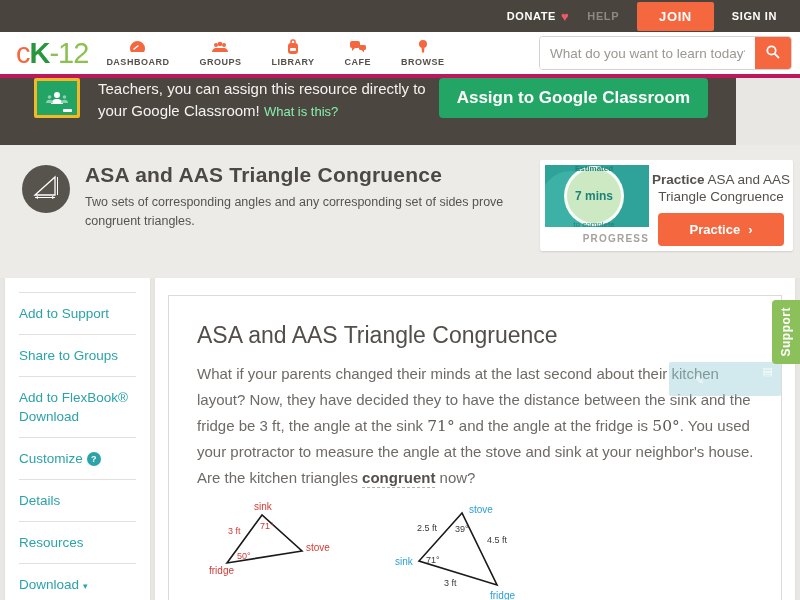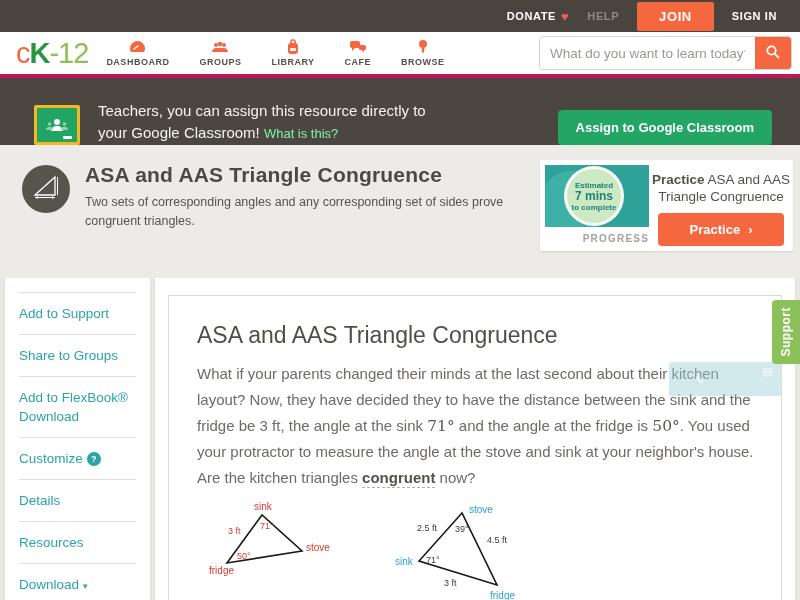--- a/index.html
+++ b/index.html
@@ -28,50 +28,50 @@
   .nav-item .nav-label { font-size:9px; font-weight:bold; letter-spacing:.5px; color:#54504b; }
   .search-wrap { margin-left:auto; display:flex; width:253px; height:34px;
     border:1px solid #d5d2cf; border-radius:4px; overflow:hidden; background:#fff; }
   .search-input { flex:1; border:none; outline:none; font-size:13.5px; color:#6b6763; padding:0 10px;
     font-family:"Liberation Sans", sans-serif; }
   .search-input::placeholder { color:#9b9792; }
   .search-btn { width:36px; background:#f4673f; border:none; cursor:pointer;
     display:flex; align-items:center; justify-content:center; }
 
   
-  .banner { position:absolute; top:78px; left:0; width:800px; height:67px; background:#4b4640;
-    display:flex; align-items:flex-end; padding:0 20px 0 34px; }
+  .banner { position:absolute; top:78px; left:0; width:736px; height:67px; background:#4b4640;
+    display:flex; align-items:flex-start; padding:0 20px 0 34px; }
   .gc-icon { width:46px; height:40px; background:#f2b924; border-radius:2px; padding:3px; margin-right:18px; }
   .gc-icon-inner { width:100%; height:100%; background:#21a464; display:flex; align-items:center; justify-content:center; position:relative; }
   .gc-bar { position:absolute; bottom:3px; right:5px; width:9px; height:3px; background:#fff; border-radius:1px; }
   .banner-text { color:#f4f3f1; font-size:15px; line-height:22px; }
   .banner-link { color:#86efac; font-size:13px; text-decoration:none; cursor:pointer; }
   .gc-btn { margin-left:auto; margin-right:8px; background:#23a566; color:#fff; border:none; border-radius:4px;
-    font-size:13px; font-weight:bold; padding:10px 18px; cursor:pointer; font-family:"Liberation Sans", sans-serif; }
+    font-size:17px; font-weight:bold; padding:10px 18px; cursor:pointer; font-family:"Liberation Sans", sans-serif; }
 
   
   .title-strip { position:absolute; top:145px; left:0; width:800px; height:133px; background:#edebe8; }
   .concept-avatar { position:absolute; top:20px; left:22px; width:48px; height:48px; border-radius:50%;
     background:#57534d; display:flex; align-items:center; justify-content:center; }
   .title-block { position:absolute; top:18px; left:85px; width:440px; }
   .lesson-title { font-size:21px; font-weight:bold; color:#4c4843; letter-spacing:.2px; }
   .lesson-desc { margin-top:6px; font-size:12.5px; line-height:19px; color:#57534e; width:420px; }
 
   
   .practice-card { position:absolute; top:15px; right:7px; width:253px; height:91px; background:#fff;
     border-radius:2px; box-shadow:0 1px 2px rgba(0,0,0,.12); padding:5px; display:flex; }
   .pc-left { width:104px; }
   .pc-img { width:104px; height:62px; background:#2fa39a; position:relative; overflow:hidden; }
   .pc-head { position:absolute; left:-6px; top:6px; width:62px; height:70px; background:#3db1a6; border-radius:50% 46% 40% 40%; }
   .pc-circle { position:absolute; left:19px; top:1px; width:60px; height:60px; border-radius:50%;
     background:#cde9c4; border:3px solid rgba(255,255,255,.85);
-    display:flex; flex-direction:column; align-items:center; justify-content:center; color:#1c8378; }
+    display:flex; flex-direction:column; align-items:center; justify-content:center; color:#1c8378;gap:17px; }
   .pc-circle .e1 { font-size:8px; font-weight:bold; }
   .pc-circle .e2 { font-size:12px; font-weight:bold; line-height:13px; }
-  .pc-circle .e3 { font-size:8px; font-weight:bold; }
+  .pc-circle .e3 { font-size:8px; font-weight:normal; }
   .pc-progress { margin-top:6px; text-align:right; font-size:10px; font-weight:bold;
     letter-spacing:1.2px; color:#a5a19c; }
   .pc-right { flex:1; display:flex; flex-direction:column; align-items:center; padding:6px 2px 4px; }
   .pc-title { font-size:13.5px; color:#55514c; text-align:center; line-height:17px; width:140px; }
   .practice-btn { margin-top:8px; width:126px; background:#f4673f; color:#fff; border:none; border-radius:4px;
     font-size:13px; font-weight:bold; padding:9px 0; cursor:pointer; font-family:"Liberation Sans", sans-serif;text-align:center; }
   .practice-btn .arr { margin-left:8px; }
 
   
   .sidebar { position:absolute; top:278px; left:5px; width:145px; height:322px; background:#fff;

